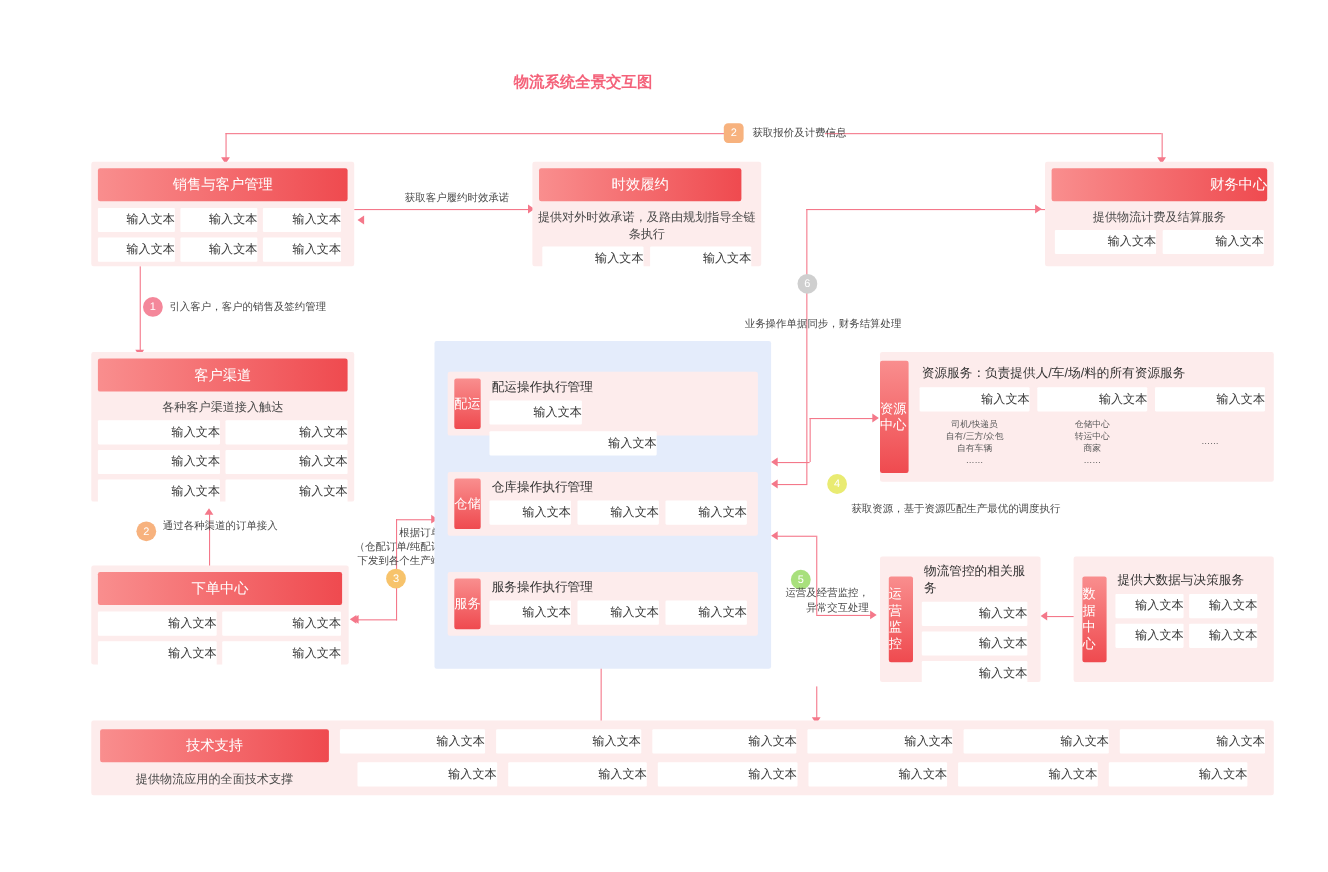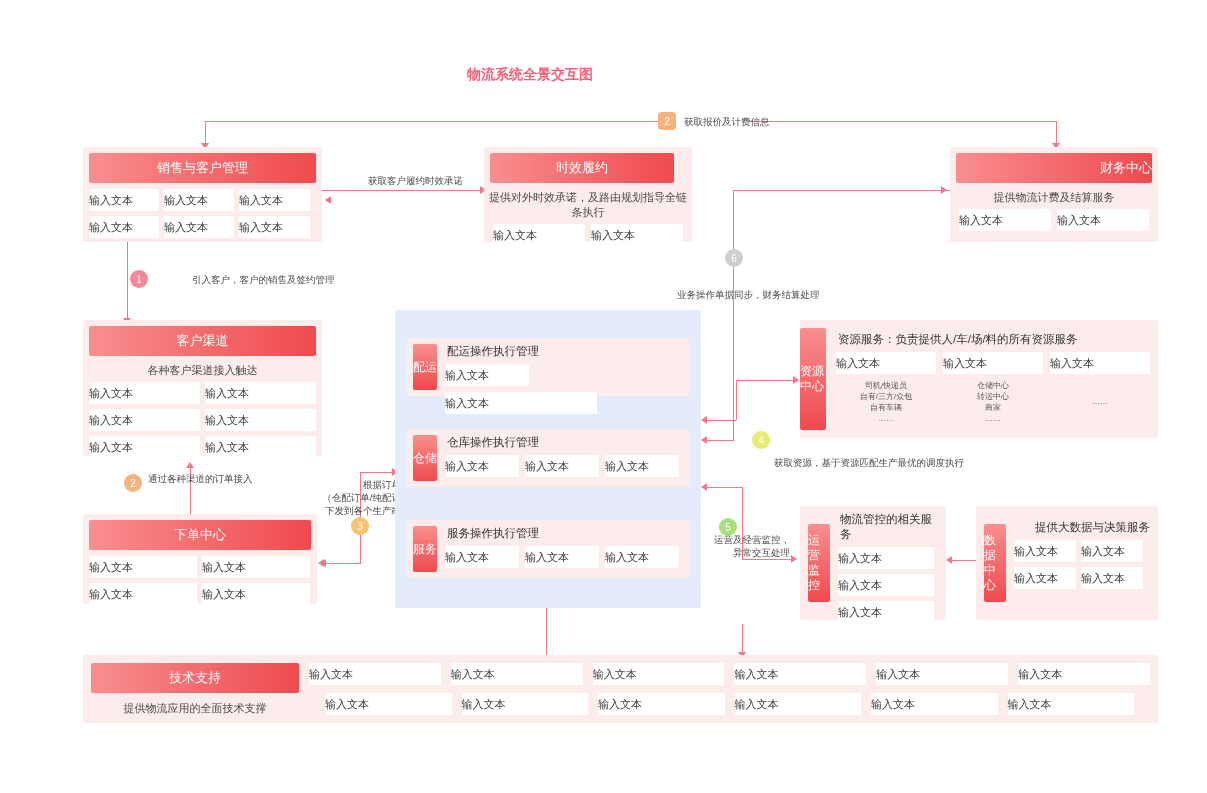--- a/index.html
+++ b/index.html
@@ -30,21 +30,21 @@
     font-size: 11px;
     color: #4a4a4a;
     text-align: center;
     padding: 7px 0 4px 0;
   }
   .cells { display: flex; flex-wrap: wrap; }
   .cell {
     background: #ffffff;
     font-size: 11px;
     color: #3c3c3c;
-    text-align: left;
+    text-align: right;
     line-height: 22px;
     height: 22px;
     border-radius: 1px;
   }
 
   
   .sidecard {
     position: absolute;
     background: #fdecec;
     border-radius: 2px;
@@ -132,21 +132,21 @@
   <div class="badge" style="left:658px; top:112px; background:#f7b27e;">2</div>
   <div class="lbl" style="left:684px; top:115px;">获取报价及计费信息</div>
 
   <div class="ln lnh" style="left:322px; top:190px; width:160px;"></div>
   <div class="arw arw-r" style="left:480px; top:186px;"></div>
   <div class="lbl" style="left:368px; top:174px;">获取客户履约时效承诺</div>
 
   <div class="ln lnv" style="left:127px; top:242px; height:82px;"></div>
   <div class="arw arw-d" style="left:123px; top:318px;"></div>
   <div class="badge" style="left:130px; top:270px; border-radius:9px; background:#f4879a;">1</div>
-  <div class="lbl" style="left:154px; top:273px;margin-left:38px;">引入客户，客户的销售及签约管理</div>
+  <div class="lbl" style="left:154px; top:273px;">引入客户，客户的销售及签约管理</div>
 
   <div class="ln lnv" style="left:190px; top:466px; height:50px;"></div>
   <div class="arw arw-u" style="left:186px; top:462px;"></div>
   <div class="badge" style="left:124px; top:474px; border-radius:9px; background:#f7b27e;">2</div>
   <div class="lbl" style="left:148px; top:472px;">通过各种渠道的订单接入</div>
 
   <div class="ln lnv" style="left:360px; top:472px; height:92px;"></div>
   <div class="ln lnh" style="left:325px; top:563px; width:36px;"></div>
   <div class="ln lnh" style="left:360px; top:472px; width:35px;"></div>
   <div class="arw arw-l" style="left:320px; top:559px;"></div>
@@ -339,21 +339,21 @@
         <div class="cell" style="width:96px;">输入文本</div>
       </div>
     </div>
   </div>
 
   <div class="sidecard" style="left:976px; top:506px; width:182px; height:114px;">
     <div class="vtab" style="margin:18px 0 18px 8px; width:22px;">
       <span>数据中心</span>
     </div>
     <div class="vbody" style="padding:0 8px;">
-      <div class="vtitle" style="padding-top:14px; text-align:right;">提供大数据与决策服务</div>
+      <div class="vtitle" style="padding-top:14px; text-align:left;">提供大数据与决策服务</div>
       <div class="cells" style="gap:5px;">
         <div class="cell" style="width:62px;">输入文本</div>
         <div class="cell" style="width:62px;">输入文本</div>
         <div class="cell" style="width:62px;">输入文本</div>
         <div class="cell" style="width:62px;">输入文本</div>
       </div>
     </div>
   </div>
 
   <div class="card" style="left:83px; top:655px; width:1075px; height:68px;">

